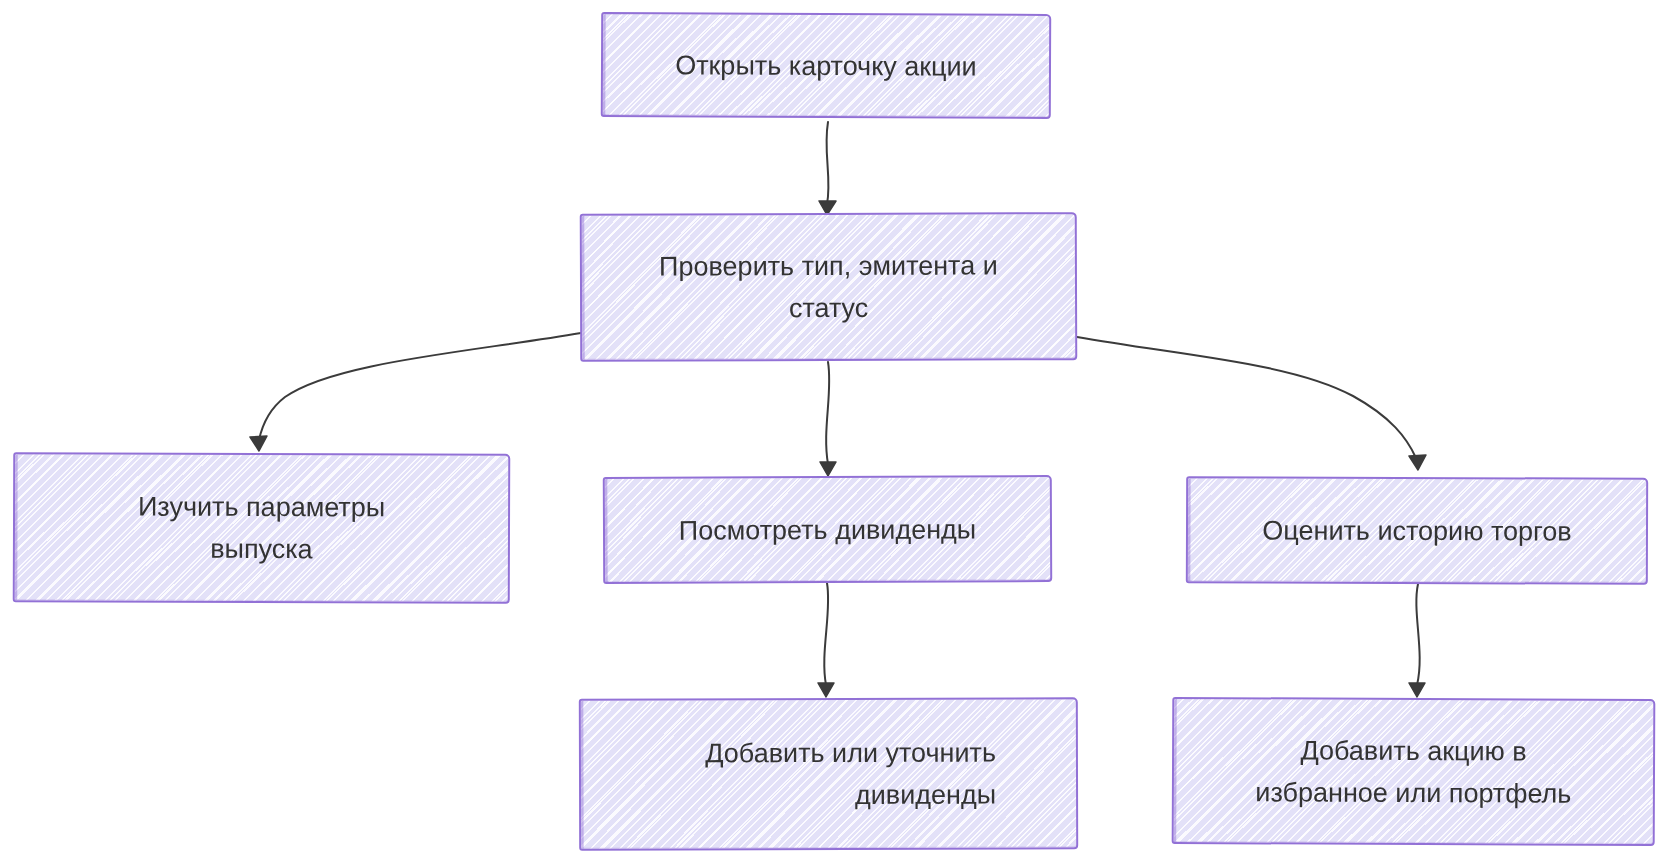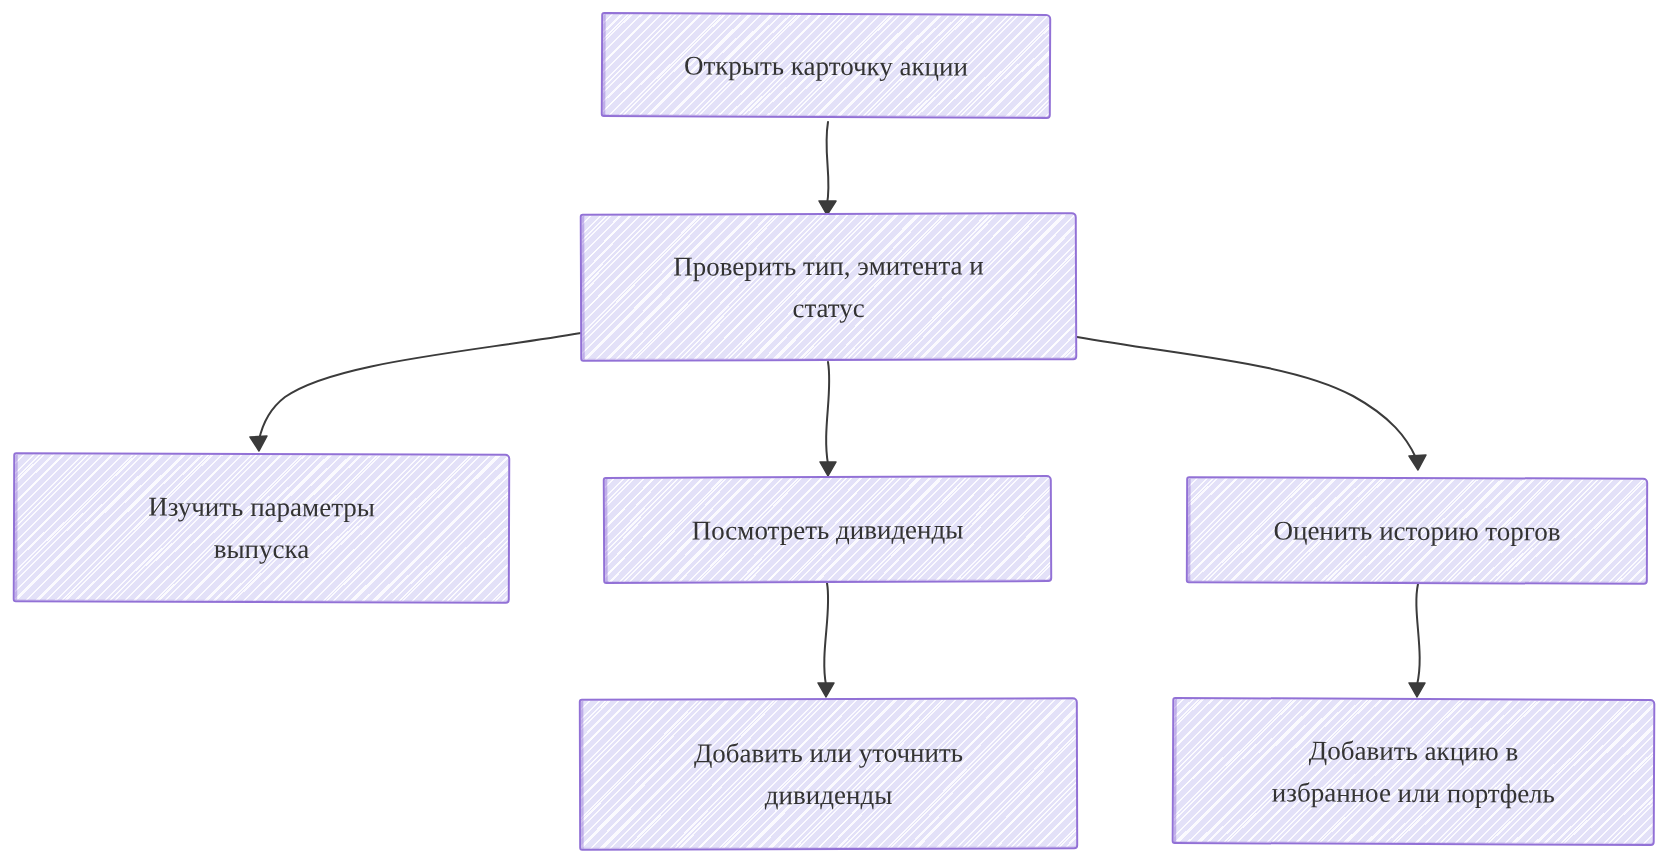--- a/index.html
+++ b/index.html
@@ -1,36 +1,36 @@
 <!DOCTYPE html>
 <html><head>
 <meta charset="utf-8">
 <style>
   html,body{margin:0;padding:0;background:#ffffff;}
   #canvas{position:relative;width:1680px;height:863px;background:#ffffff;overflow:hidden;
-          font-family:Liberation Serif, serif;}
+          font-family:Liberation Sans, sans-serif;}
   #edges{position:absolute;left:0;top:0;width:1680px;height:863px;pointer-events:none;}
   .node{position:absolute;display:flex;align-items:center;justify-content:center;
         text-align:center;color:#333333;font-size:27px;line-height:42px;
         border:2.5px solid #9271d6;border-radius:3px 5px 4px 3px;box-sizing:border-box;
         background:
           repeating-linear-gradient(135deg, rgba(255,255,255,.85) 0 1.5px, transparent 1.5px 17px),
           repeating-linear-gradient(135deg, #e3e1f8 0 5.5px, #fbfaff 5.5px 7px);
         box-shadow:inset 2.5px 0 0 rgba(146,113,214,.45), inset 0 -1px 0 rgba(146,113,214,.25);}
   .node span{display:inline-block;}
   #node-open-card     {left:601px; top:13px;  width:450px; height:105px; transform:rotate(.25deg);}
   #node-check-type    {left:580px; top:213px; width:497px; height:148px; transform:rotate(-.2deg);}
   #node-study-params  {left:13px;  top:453px; width:497px; height:150px; transform:rotate(.2deg);}
   #node-view-dividends{left:603px; top:476px; width:449px; height:107px; transform:rotate(-.25deg);}
   #node-assess-history{left:1186px;top:477px; width:462px; height:107px; transform:rotate(.2deg);}
   #node-add-dividends {left:579px; top:698px; width:499px; height:152px; transform:rotate(-.15deg);}
   #node-add-favorites {left:1172px;top:698px; width:483px; height:147px; transform:rotate(.25deg);}
   #node-check-type span   {max-width:370px;}
   #node-study-params span {max-width:310px;}
-  #node-add-dividends span{max-width:335px;}
+  #node-add-dividends span{max-width:335px;text-align:right;}
   #node-add-favorites span{max-width:330px;}
   .edge-line{fill:none;stroke:#3b3b3b;stroke-width:2;stroke-linecap:round;}
   .edge-head{fill:#3b3b3b;stroke:#3b3b3b;stroke-width:1.5;stroke-linejoin:round;}
 </style>
 </head>
 <body>
 
 <div id="canvas">
 
   <svg id="edges" viewBox="0 0 1680 863" xmlns="http://www.w3.org/2000/svg">

